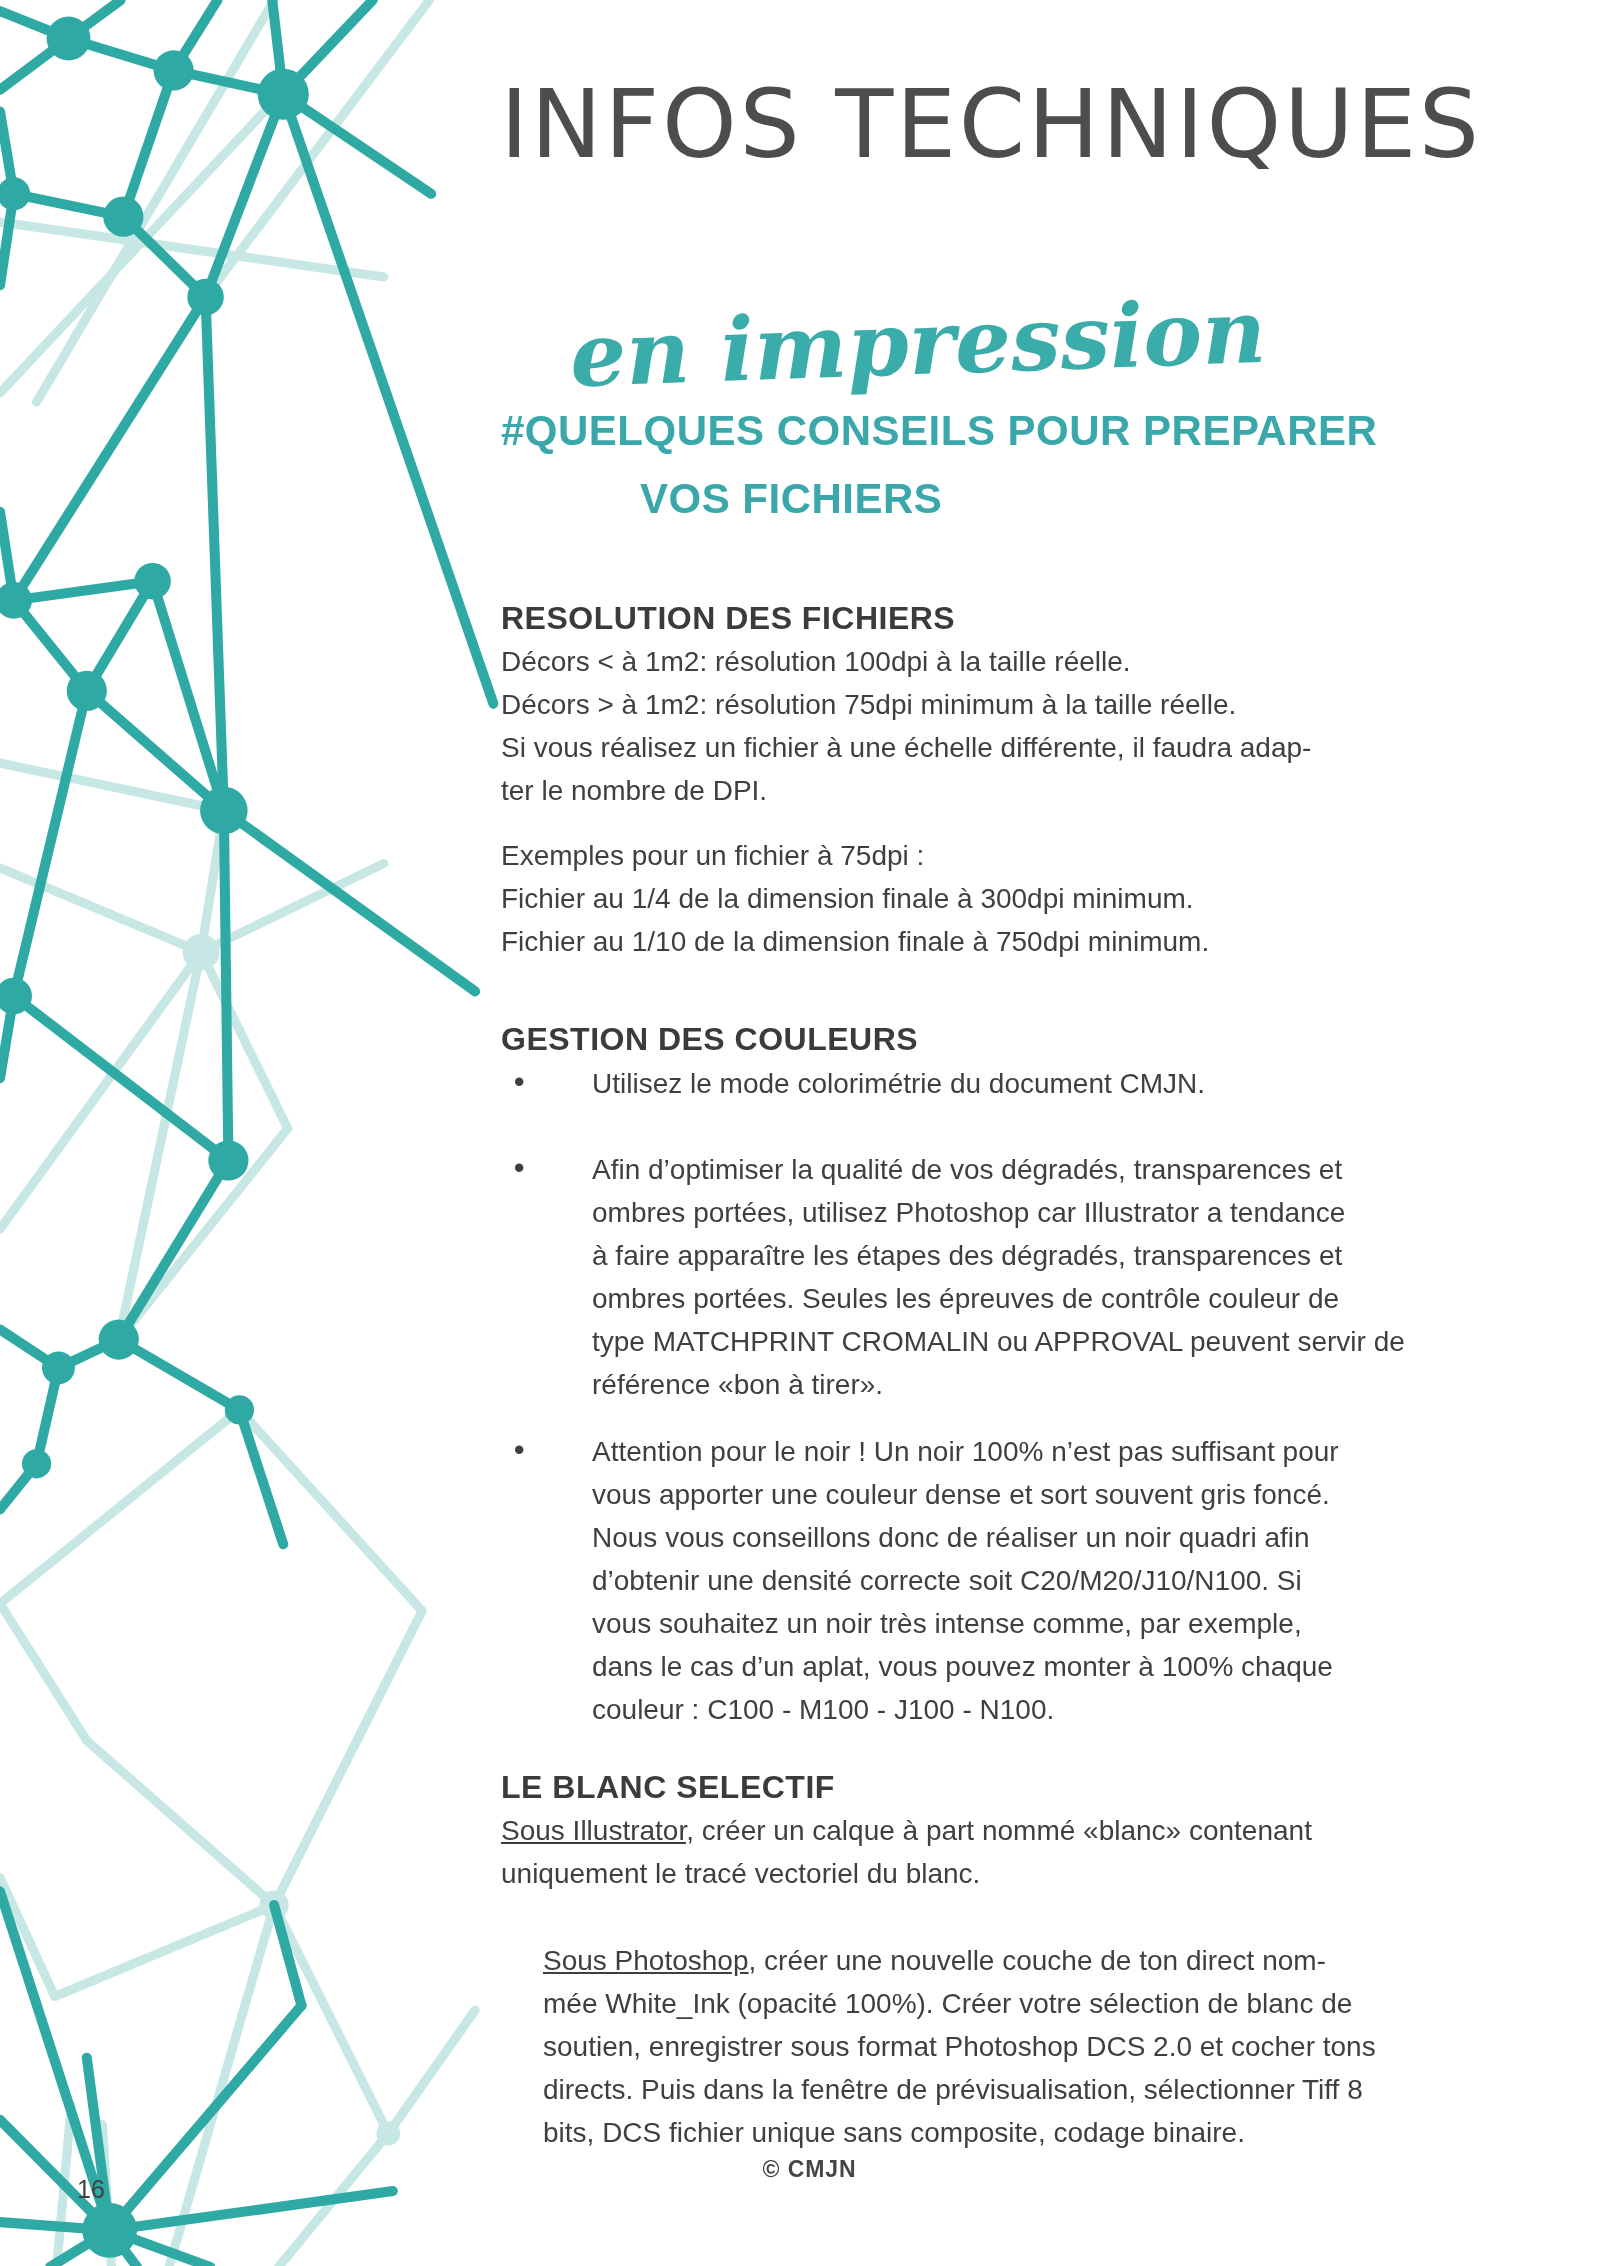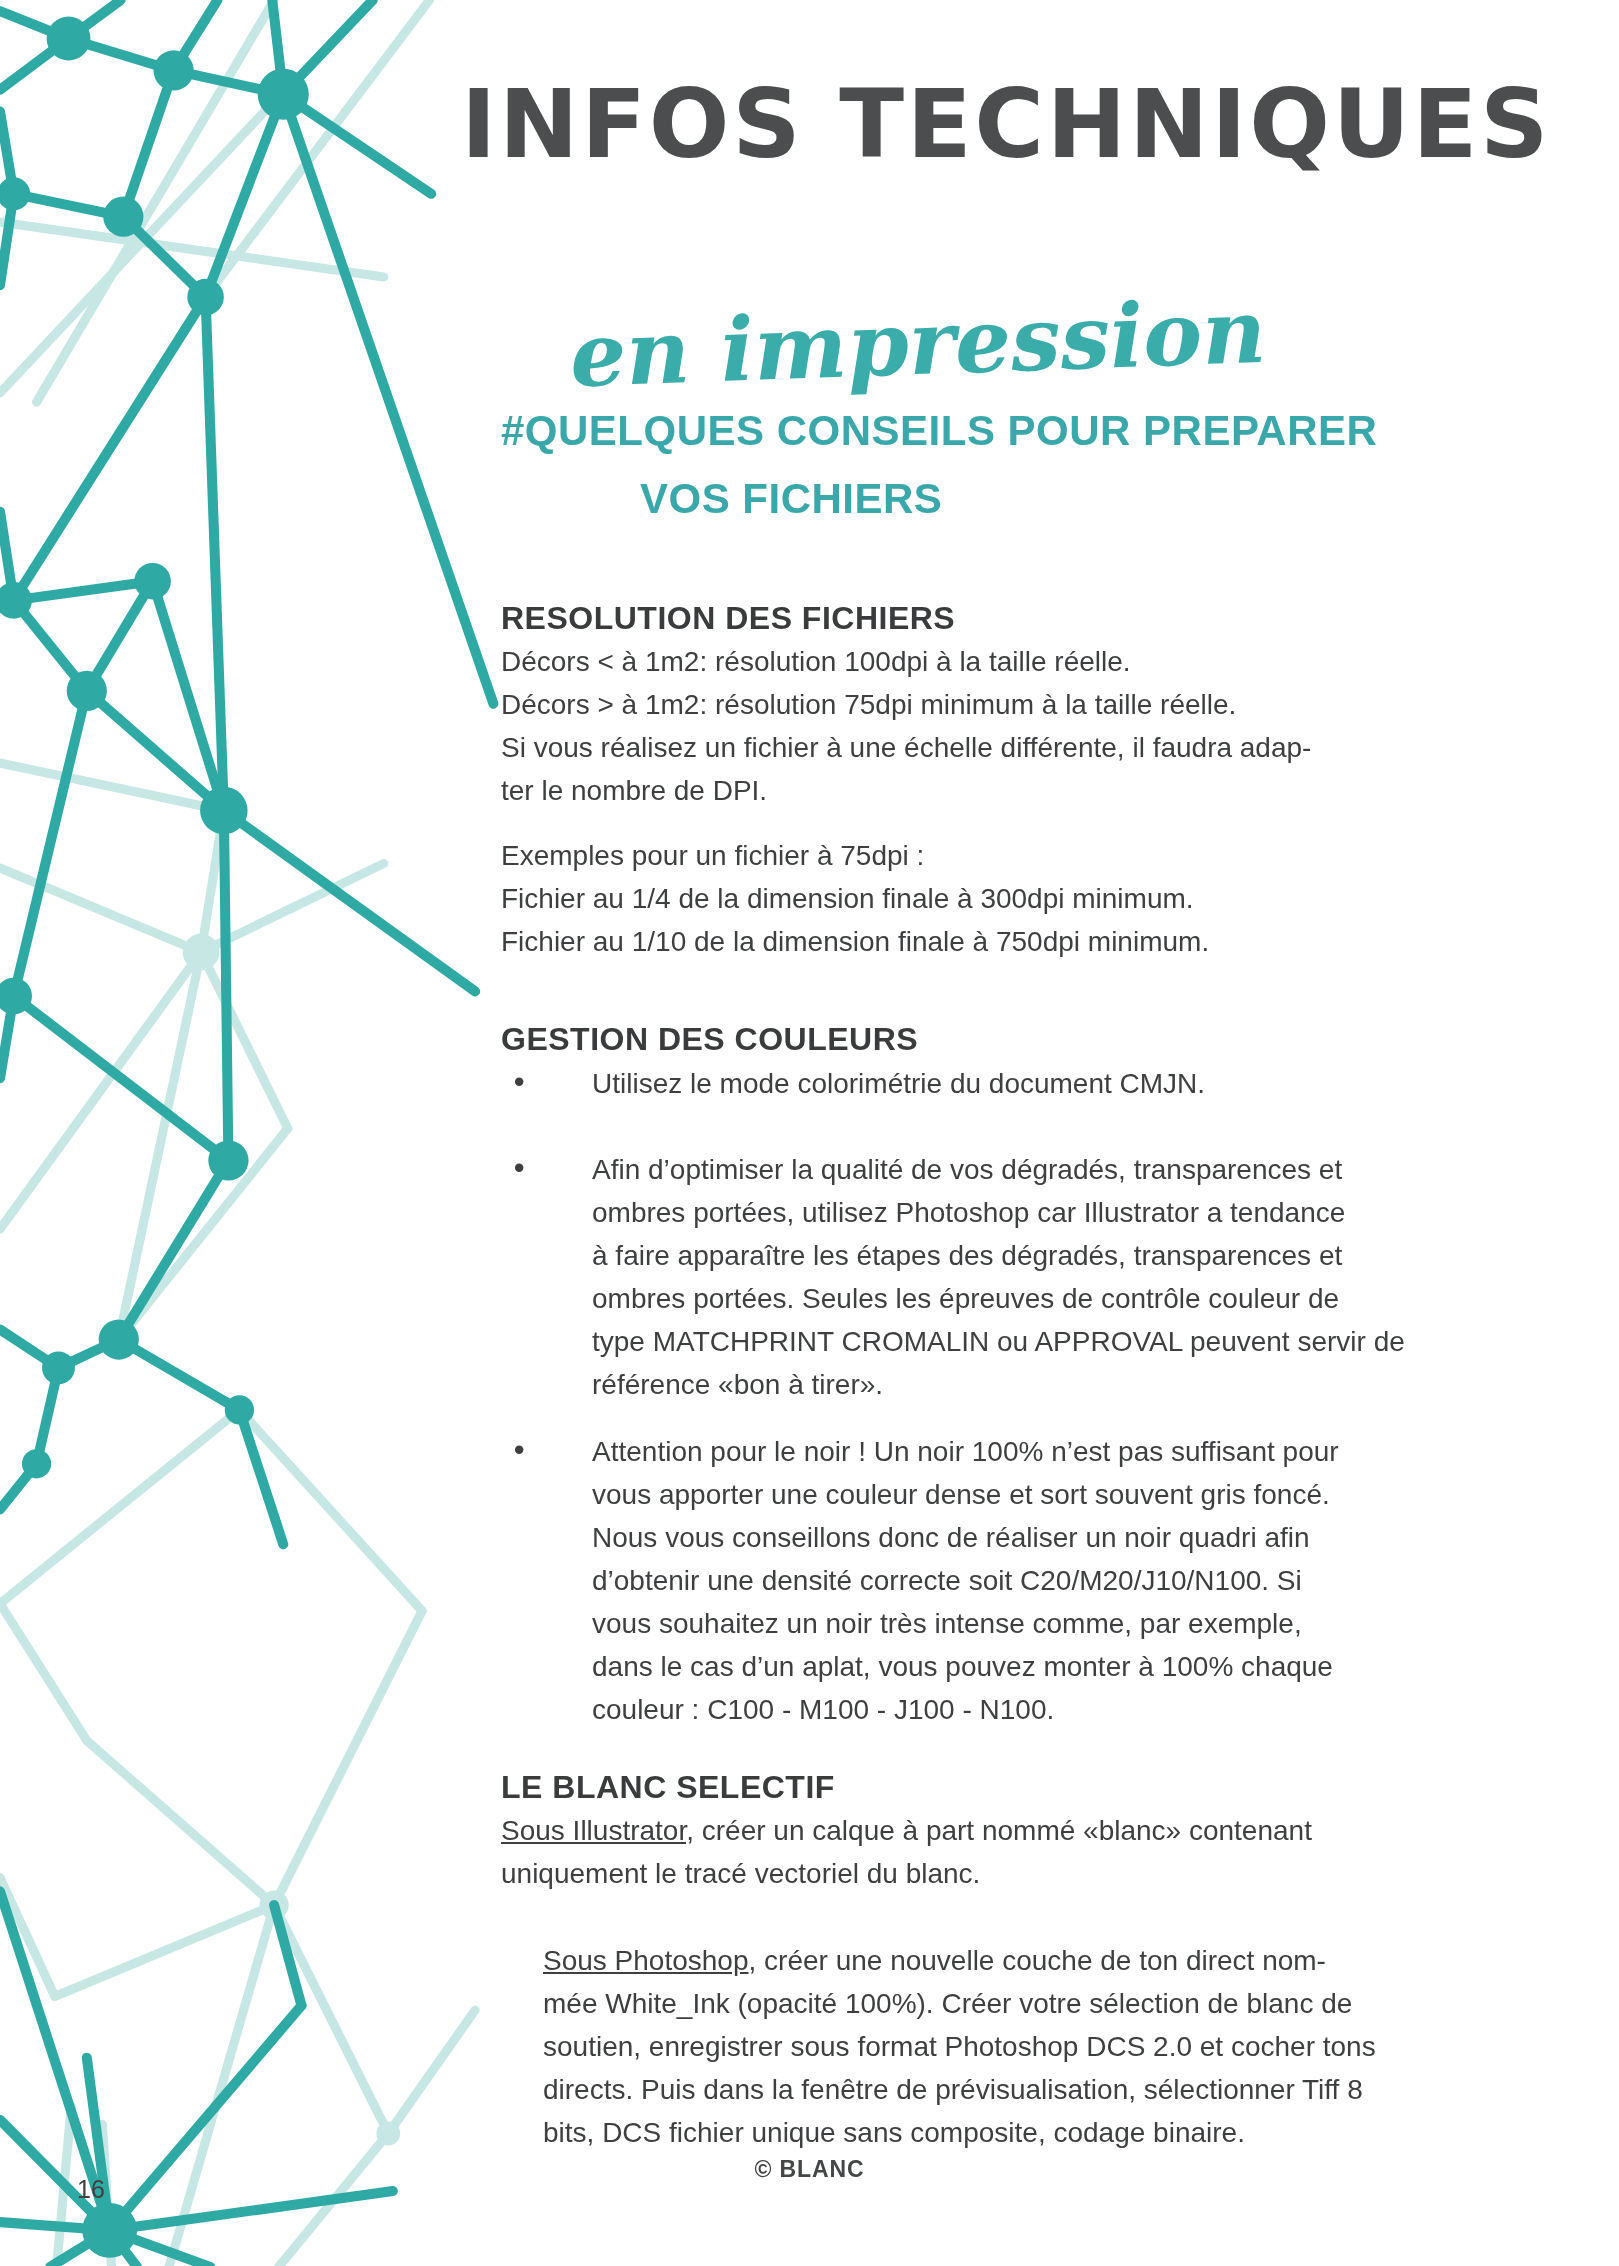--- a/index.html
+++ b/index.html
@@ -11,22 +11,23 @@
     font-family: "Liberation Sans", sans-serif;
     color: #3e3f41;
   }
   .decor {
     position: absolute; left: 0; top: 0; z-index: 0;
   }
   .content { position: absolute; z-index: 1; }
 
   .title {
     left: 461px; top: 69px; width: 1060px;
+    text-align: center;
     font-family: "DejaVu Sans", "Liberation Sans", sans-serif;
-    font-weight: 700;
+    font-weight: 400;
     font-size: 95px;
     letter-spacing: 2.7px;
     color: #4c4d4f;
     white-space: nowrap;
   }
   .subtitle {
     left: 461px; top: 291px; width: 914px;
     text-align: center;
     font-family: "DejaVu Serif", serif;
     font-style: italic;
@@ -237,15 +238,15 @@
 
 <div class="content col sec-heading" style="top:1769px;">LE BLANC SELECTIF</div>
 <div class="content col body-text ml" style="top:1809px;"><span class="ul">Sous Illustrator,</span><span> créer un calque à part nommé «blanc» contenant
 uniquement le tracé vectoriel du blanc.</span></div>
 <div class="content col body-text ml" style="top:1939px;margin-left:42px;"><span class="ul">Sous Photoshop</span><span>, créer une nouvelle couche de ton direct nom-
 mée White_Ink (opacité 100%). Créer votre sélection de blanc de
 soutien, enregistrer sous format Photoshop DCS 2.0 et cocher tons
 directs. Puis dans la fenêtre de prévisualisation, sélectionner Tiff 8
 bits, DCS fichier unique sans composite, codage binaire.</span></div>
 
-<div class="content footer-copy">© BLANC</div>
+<div class="content footer-copy">© CMJN</div>
 <div class="content page-num">16</div>
 
 
 </body></html>

